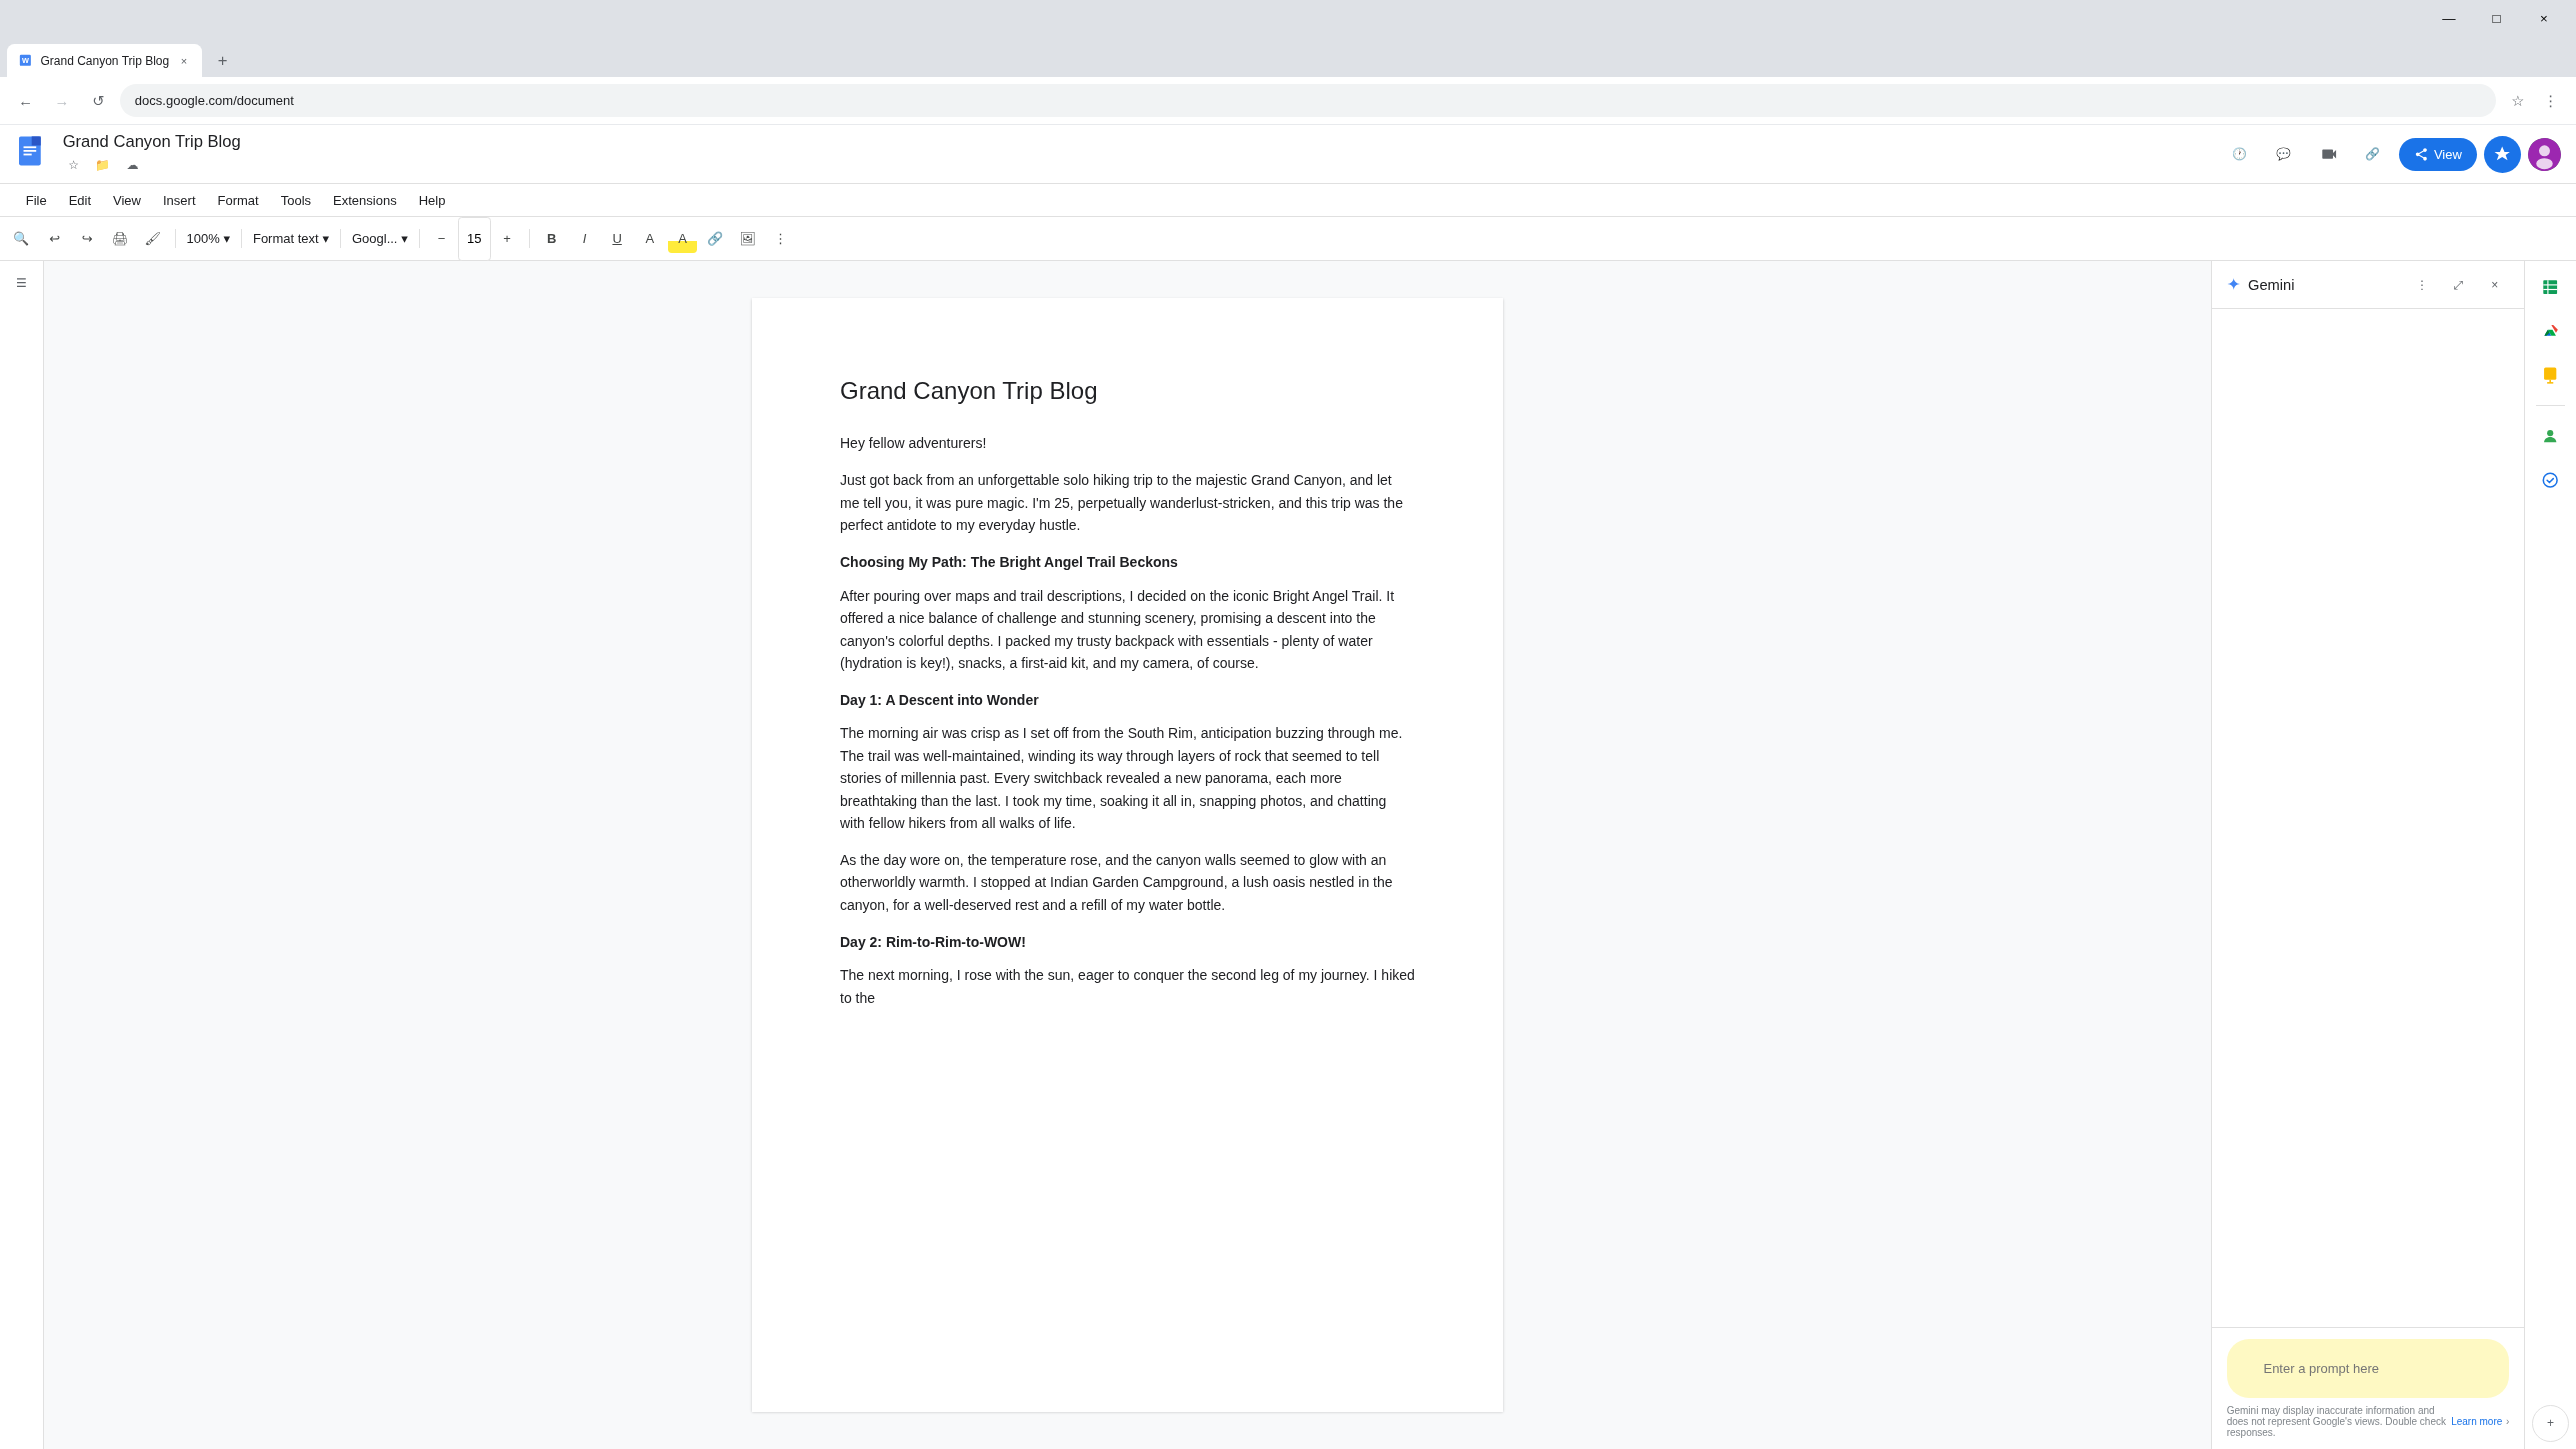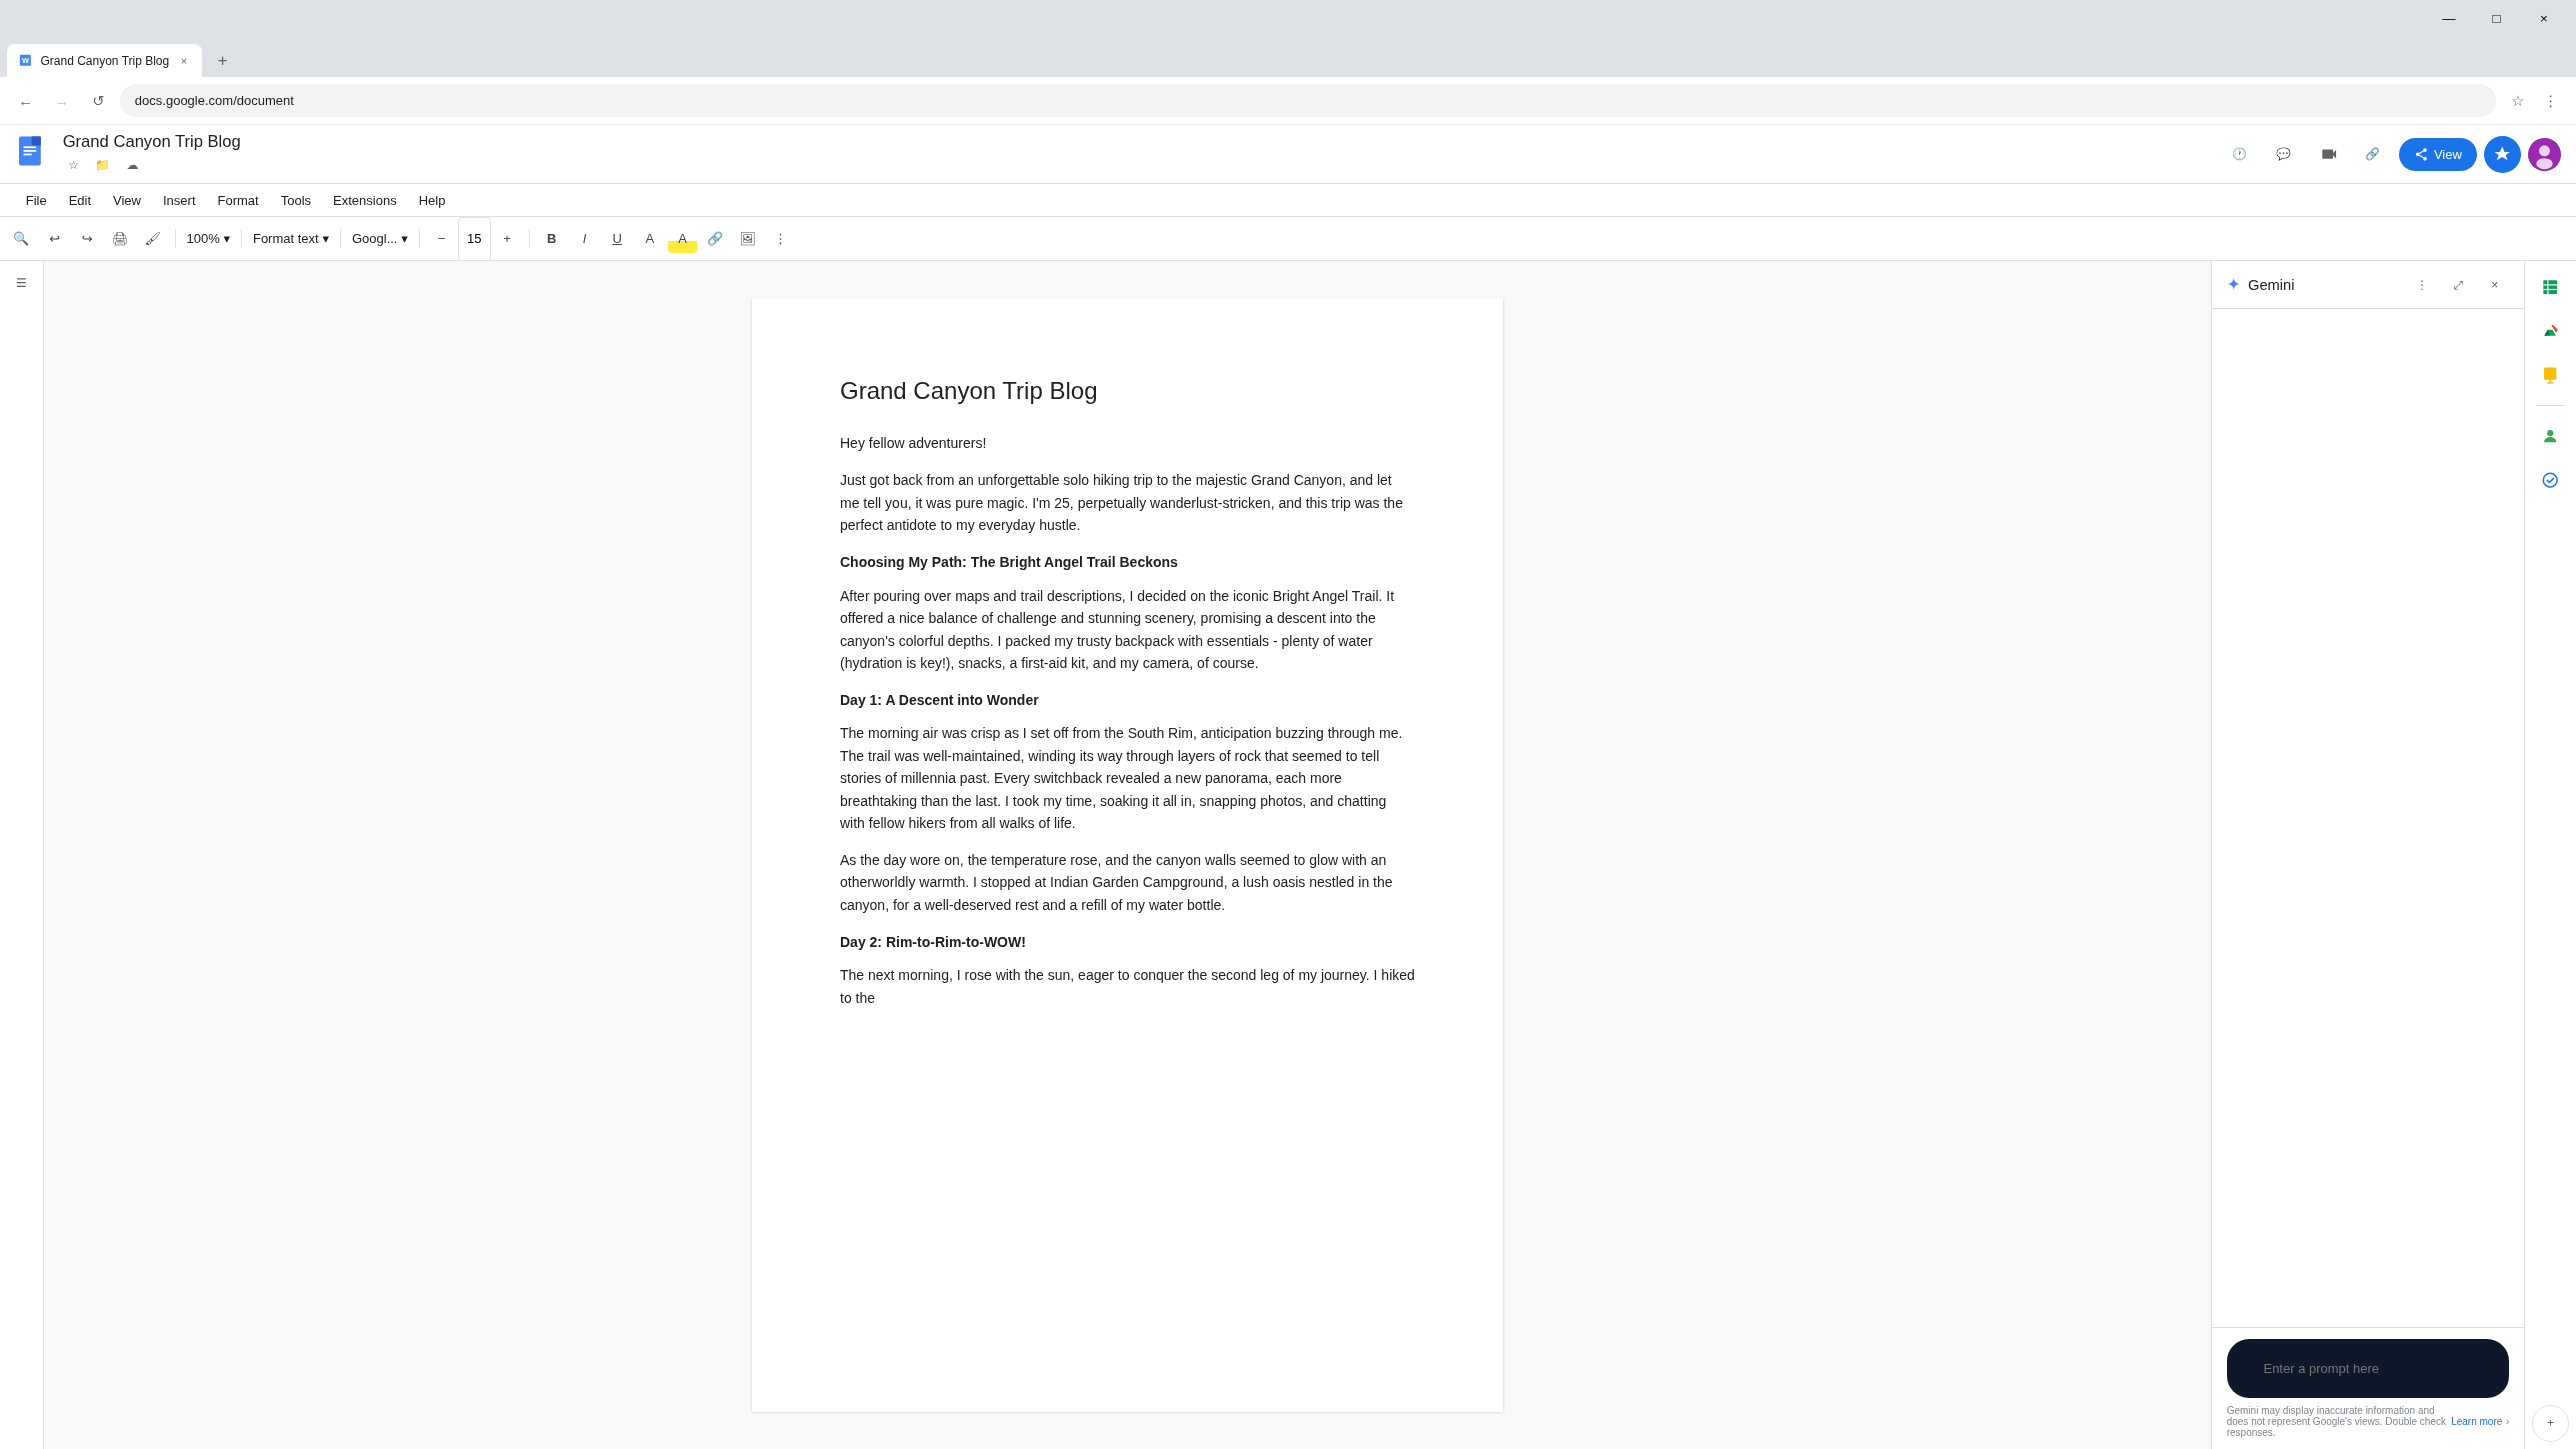--- a/index.html
+++ b/index.html
@@ -255,21 +255,21 @@
       <div class="gemini-panel">
         <div class="gemini-header">
           <span style="color:#4285f4; font-size:16.6px;">✦</span>
           <span class="gemini-title">Gemini</span>
           <div class="gemini-header-btn">⋮</div>
           <div class="gemini-header-btn">⤢</div>
           <div class="gemini-header-btn">×</div>
         </div>
         <div class="gemini-body"></div>
         <div class="gemini-footer">
-          <div style="display:flex; align-items:center; background:#0f172a; border-radius:22px; padding:11px 18.4px;">
+          <div style="display:flex; align-items:center; background:#fef9c3; border-radius:22px; padding:11px 18.4px;">
             <input class="gemini-input" placeholder="Enter a prompt here" style="flex: 1 1 0%; background: transparent; border: none; outline: none; font-size: 13px; color: rgb(128, 134, 139);">
           </div>
           <div class="gemini-disclaimer">
             <span class="gemini-disclaimer-text" style="flex:1; text-align:left;">Gemini may display inaccurate information and does not represent Google's views. Double check responses.</span>
             <span style="margin-left:3.7px; display:flex; align-items:center;">
               <a class="learn-more" href="#">Learn more</a>
               <span style="color:#80868b; margin-left:3.7px;">›</span>
             </span>
           </div>
         </div>

